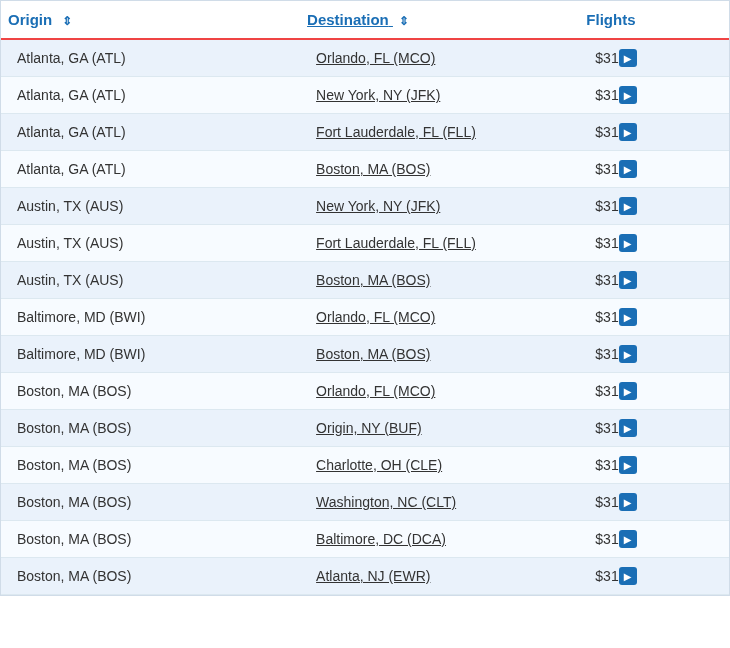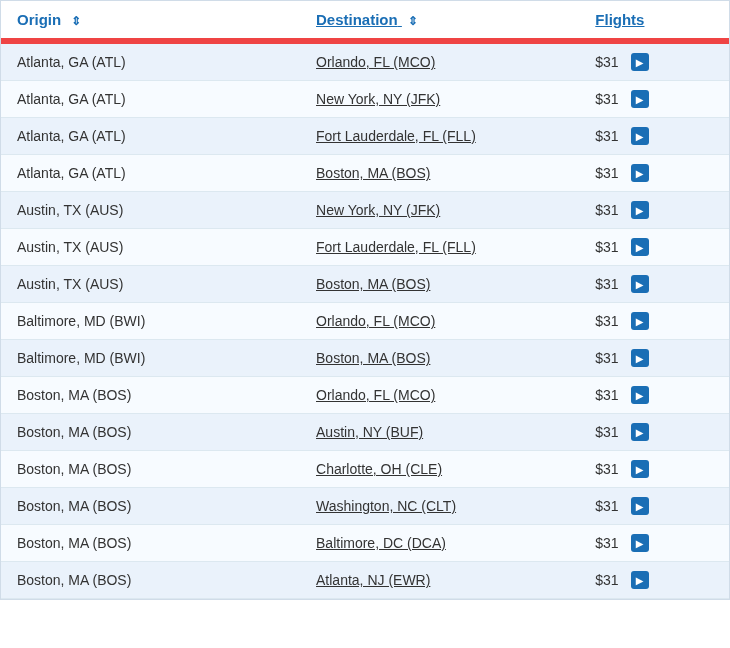--- a/index.html
+++ b/index.html
@@ -14,26 +14,26 @@
       border: 1px solid #d0dce8;
     }
     table {
       width: 100%;
       border-collapse: collapse;
     }
     thead tr {
       background: #fff;
     }
     thead th {
-      padding: 10px 16px;
+      padding: 10px 7px;
       text-align: left;
       color: #1a6eb5;
       font-weight: bold;
       font-size: 15px;
-      border-bottom: 6px solid #ef4444;
+      border-bottom: 2px solid #ef4444;
       cursor: pointer;
       user-select: none;
       white-space: nowrap;
     }
     thead th .sort-icon {
       display: inline-block;
       margin-left: 6px;
       font-size: 12px;
       color: #1a6eb5;
       vertical-align: middle;
@@ -49,40 +49,38 @@
       color: #333;
       border-bottom: 1px solid #dce8f0;
       font-size: 14px;
     }
     .col-origin { width: 300px; }
     .col-destination { width: 280px; text-decoration: underline; }
     .col-flights { width: 150px; }
     .flights-cell {
       display: flex;
       align-items: center;
-      gap: 12px;
     }
     .price {
       color: #333;
     }
     .arrow-btn {
       display: inline-flex;
       align-items: center;
       justify-content: center;
       width: 18px;
       height: 18px;
       background: #1a6eb5;
       border-radius: 3px;
       color: white;
       font-size: 10px;
       cursor: pointer;
     }
     th.col-flights {
       text-align: left;
-      text-decoration: underline;
     }
   </style>
 </head>
 <body>
 
 <div class="table-container">
   <table>
     <thead>
       <tr>
         <th class="col-origin">
@@ -194,21 +192,21 @@
           <td class="col-destination">Orlando, FL (MCO)</td>
           <td class="col-flights">
             <div class="flights-cell">
               <span class="price">$31</span>
               <span class="arrow-btn">▶</span>
             </div>
           </td>
         </tr>
         <tr>
           <td class="col-origin">Boston, MA (BOS)</td>
-          <td class="col-destination">Austin, NY (BUF)</td>
+          <td class="col-destination">Origin, NY (BUF)</td>
           <td class="col-flights">
             <div class="flights-cell">
               <span class="price">$31</span>
               <span class="arrow-btn">▶</span>
             </div>
           </td>
         </tr>
         <tr>
           <td class="col-origin">Boston, MA (BOS)</td>
           <td class="col-destination">Charlotte, OH (CLE)</td>

